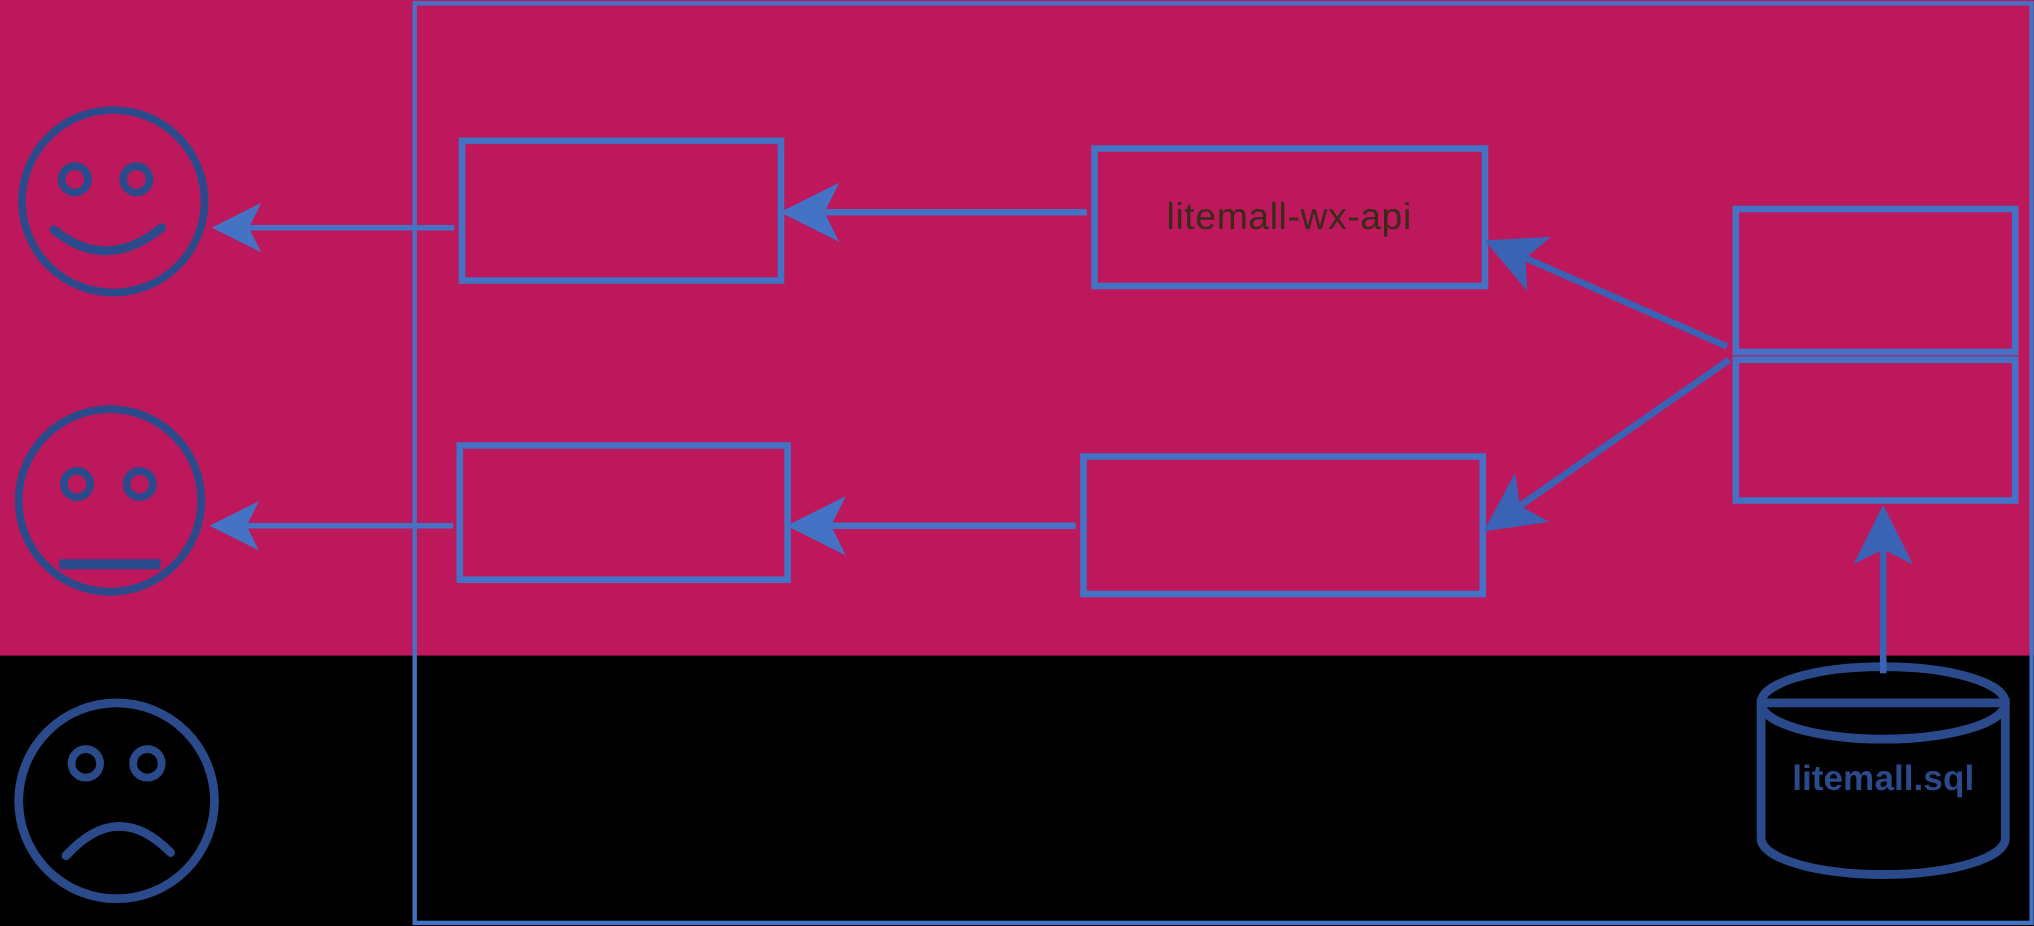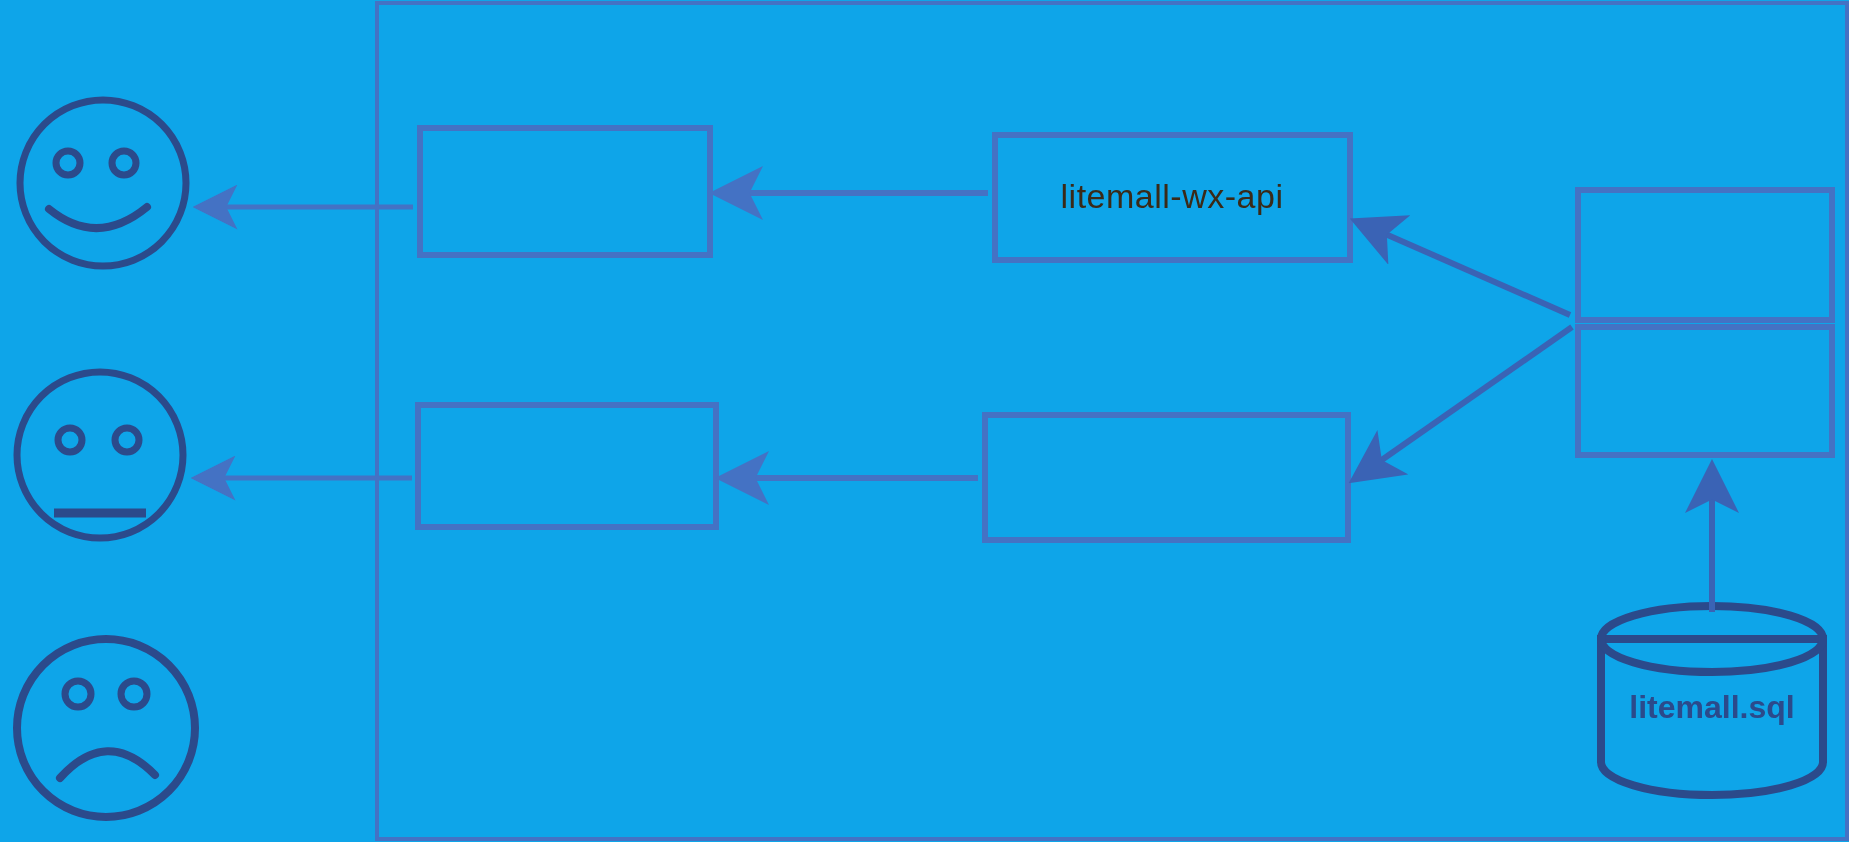--- a/index.html
+++ b/index.html
@@ -10,22 +10,22 @@
   }
   body {
     width: 1849px;
     height: 842px;
     overflow: hidden;
     font-family: "Liberation Sans", sans-serif;
   }
   #stage {
     position: relative;
     width: 1849px;
-    height: 842px;
-    background: #0ea5e9;
+    height: 596px;
+    background: #be185d;
   }
   #diagram-svg {
     position: absolute;
     left: 0;
     top: 0;
     width: 1849px;
     height: 842px;
     display: block;
   }
   .box-label {

